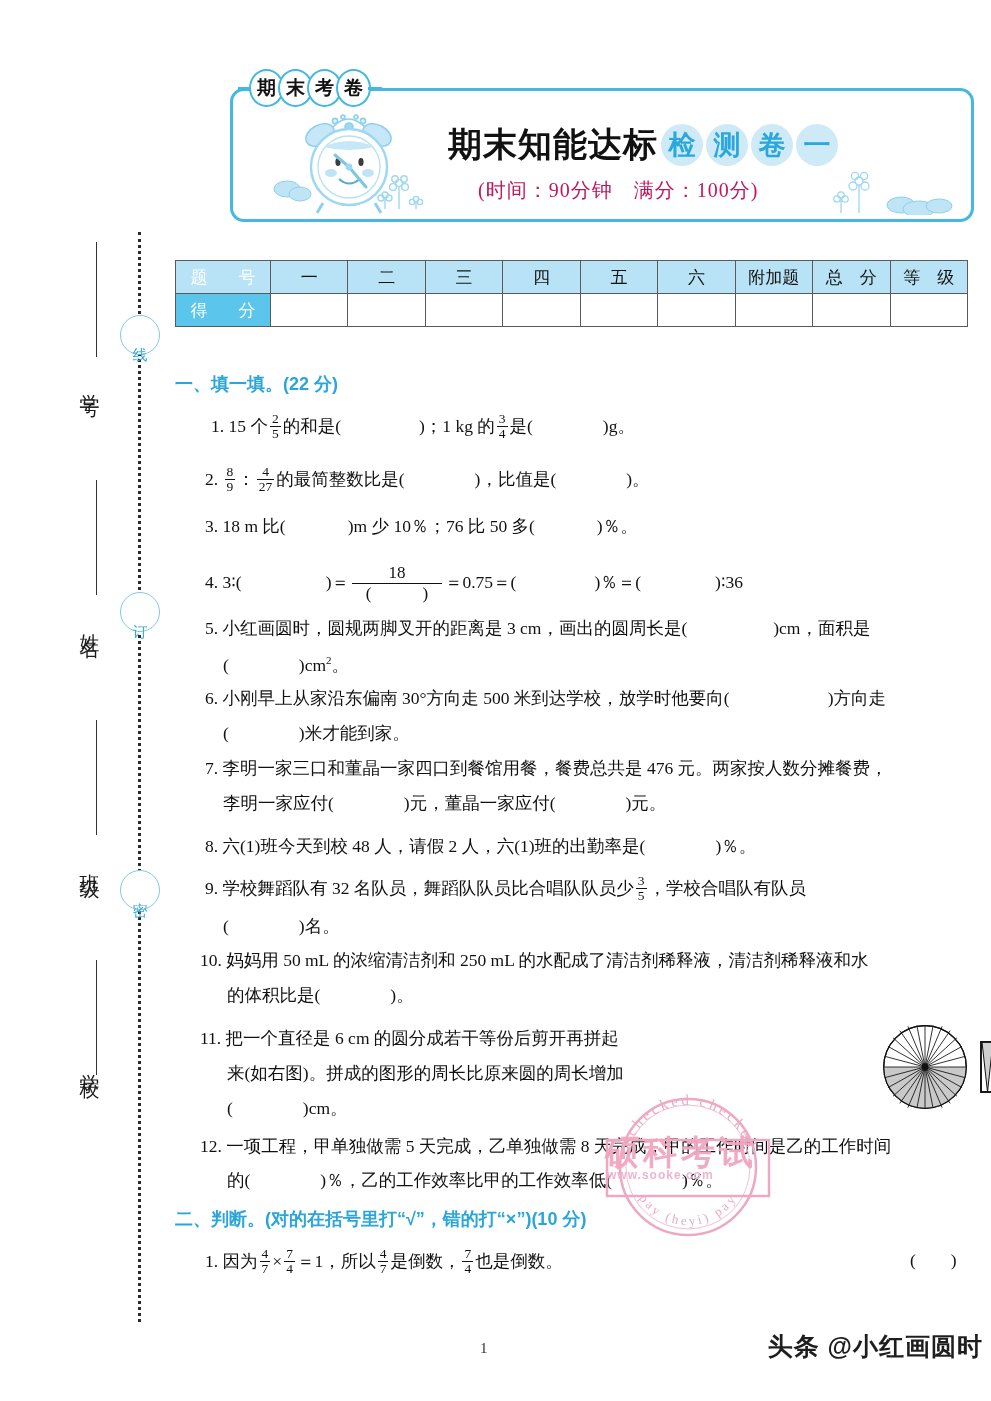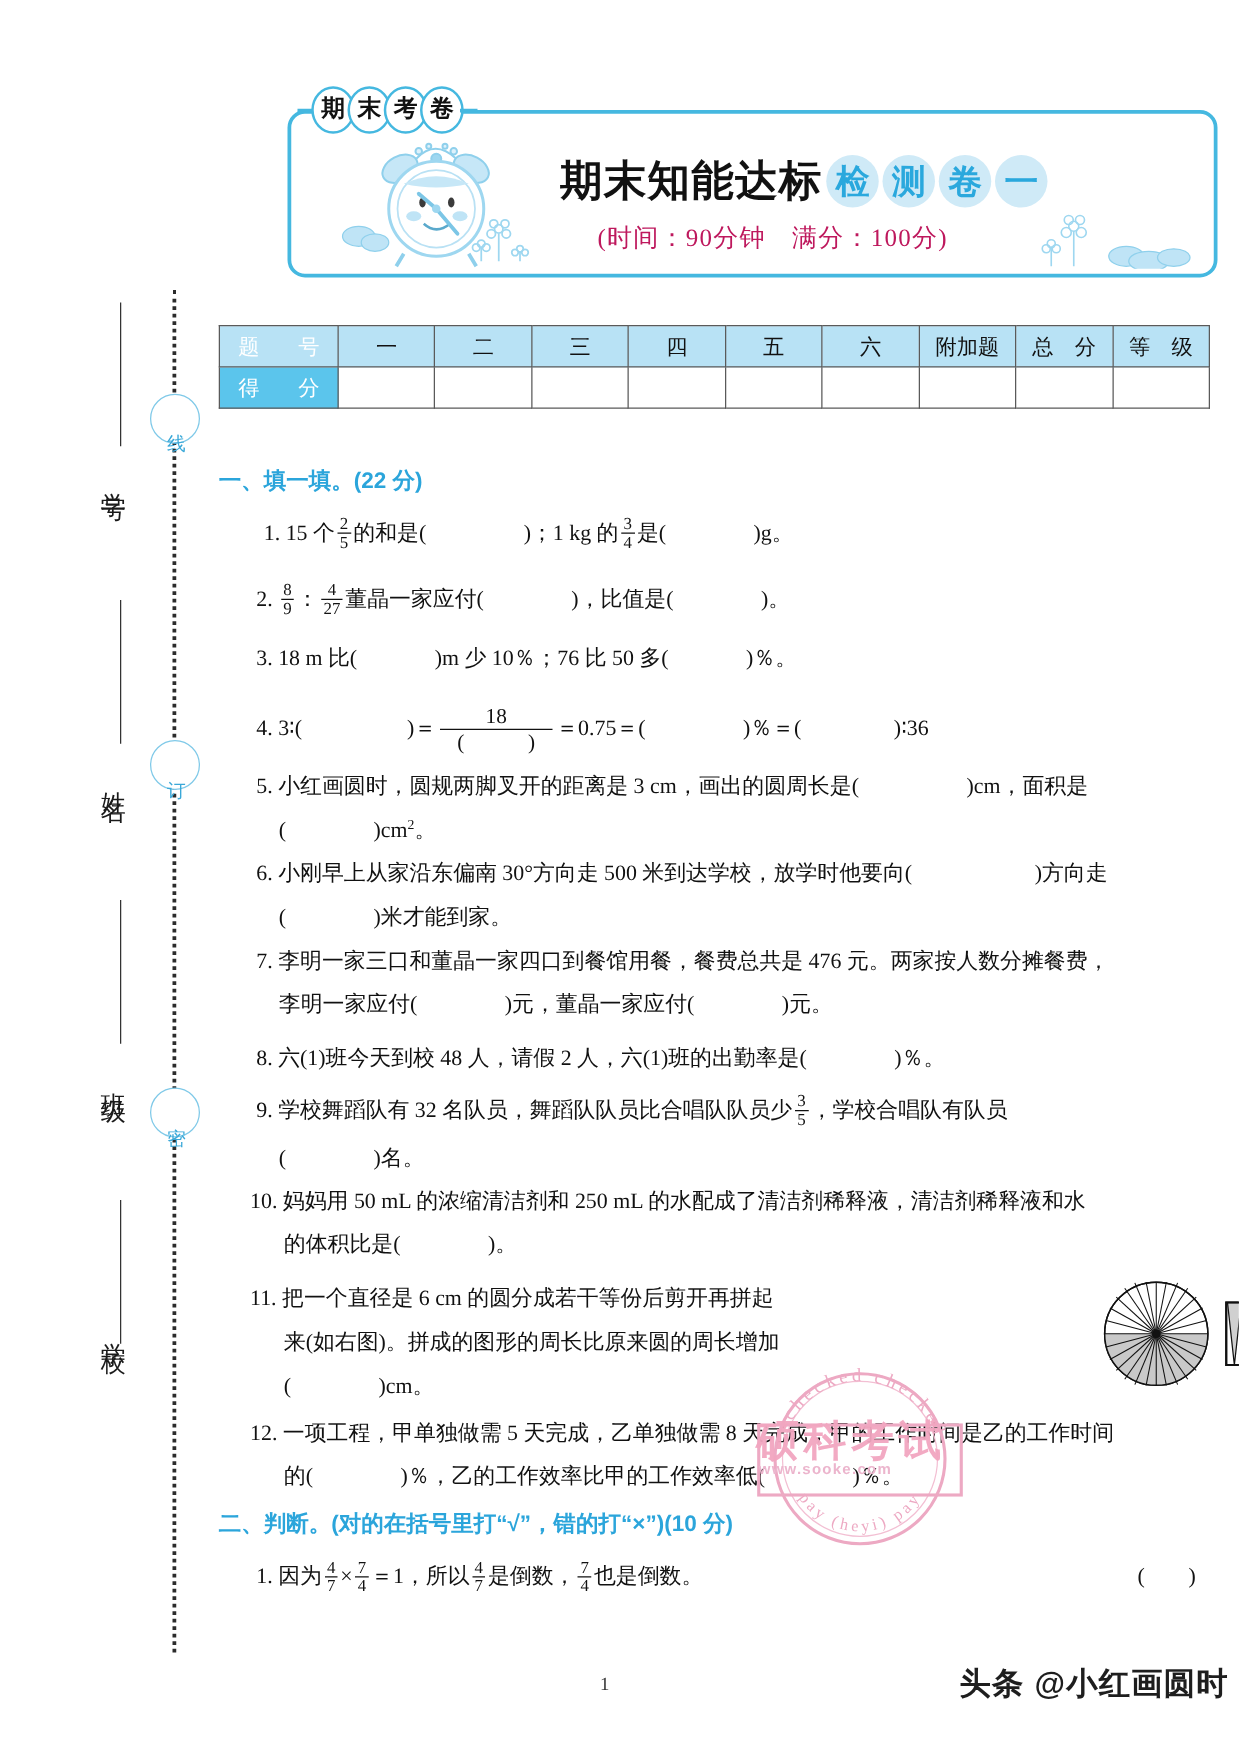--- a/index.html
+++ b/index.html
@@ -445,21 +445,21 @@
   </div>
 
   <div class="qline" style="left:30px; top:466px;">
     <span>2.</span>
     <span class="frac">
         <span class="n">8</span>
         <span class="d">9</span>
       </span><span>：</span><span class="frac">
         <span class="n">4</span>
         <span class="d">27</span>
-      </span><span>董晶一家应付(</span><span class="blank" style="width:70px;"></span><span>)，比值是(</span><span class="blank" style="width:70px;"></span><span>)。</span>
+      </span><span>的最简整数比是(</span><span class="blank" style="width:70px;"></span><span>)，比值是(</span><span class="blank" style="width:70px;"></span><span>)。</span>
   </div>
 
   <div class="qline" style="left:30px; top:518px;">
     <span>3.</span>
     <span>18 m 比(</span><span class="blank" style="width:62px;"></span><span>)m 少 10％；76 比 50 多(</span><span class="blank" style="width:62px;"></span><span>)％。</span>
   </div>
 
   <div class="qline" style="left:30px; top:564px;">
     <span>4.</span>
     <span>3∶(</span><span class="blank" style="width:84px;"></span><span>)＝</span><span class="bigfrac">

